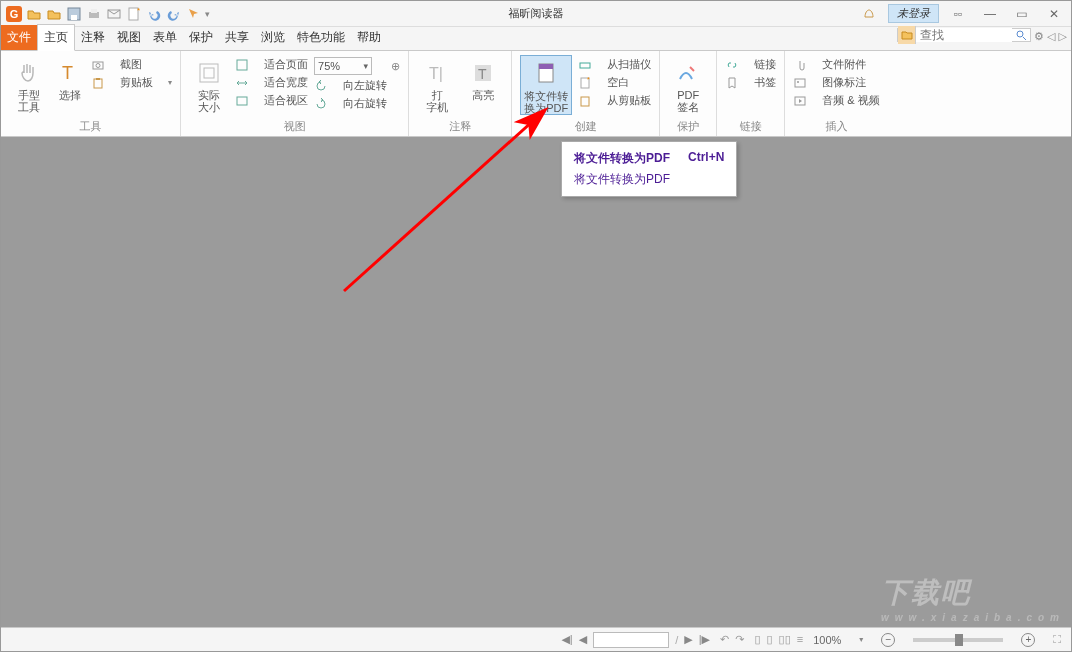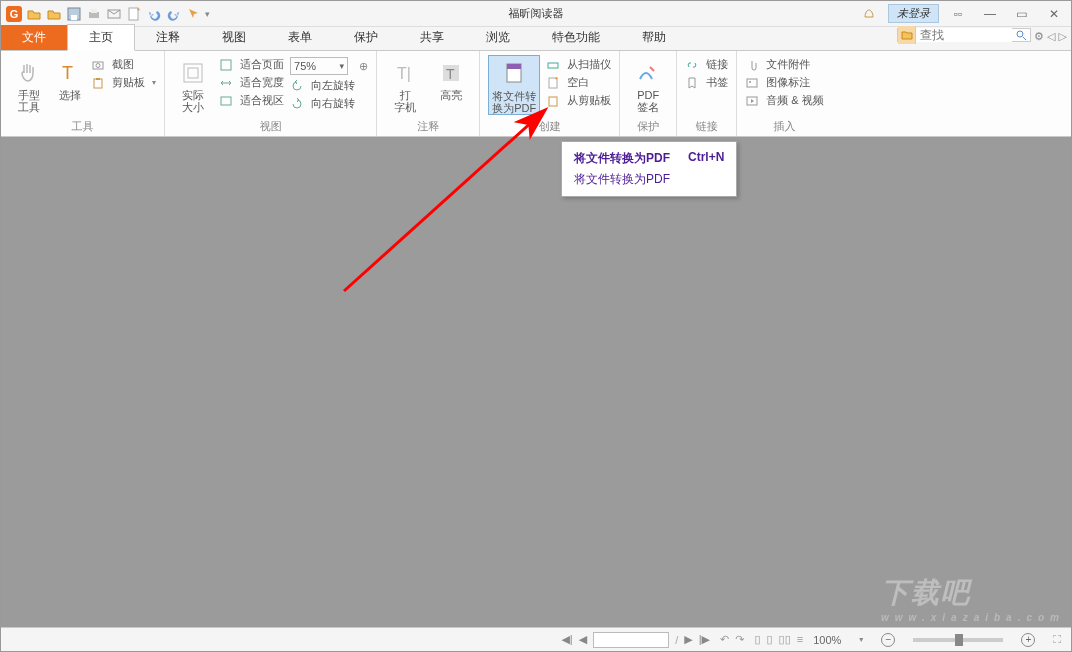--- a/index.html
+++ b/index.html
@@ -9,38 +9,38 @@
 .titlebar { height: 26px; background: #f5f5f5; display: flex; align-items: center; font-size: 11px; border-bottom: 1px solid #ddd; position: relative; }
 .qat { display: flex; align-items: center; gap: 2px; padding-left: 4px; }
 .qat .ico { width: 18px; height: 18px; display:flex; align-items:center; justify-content:center; }
 .app-title { position: absolute; left: 50%; transform: translateX(-50%); color: #333; }
 .winright { position:absolute; right:4px; display:flex; align-items:center; gap:6px; }
 .winright .btn { width:26px; height:18px; display:flex; align-items:center; justify-content:center; color:#666; font-size:12px; }
 .login-btn { background:#cfe5f7; border:1px solid #a9c8e0; padding:1px 8px; color:#333;font-style:italic; }
 
 
 .tabs { height:24px; display:flex; align-items:flex-end; background:#f5f5f5; font-size:12px; border-bottom:1px solid #c9c9c9; position:relative; }
-.tab { padding:4px 21px; color:#333; cursor:pointer; }
+.tab { padding:4px 6px; color:#333; cursor:pointer; }
 .tab.file { background:#ed6b1f; color:#fff; }
 .tab.active { background:#fff; border:1px solid #c9c9c9; border-bottom:1px solid #fff; margin-bottom:-1px; }
 .searchbox { position:absolute; right:40px; top:1px; display:flex; align-items:center; border:1px solid #ccc; background:#fff; height:14px; }
 .searchbox .sico { width:18px; height:18px; background:#f7d9a8; display:flex; align-items:center; justify-content:center; border-right:1px solid #ccc;}
 .searchbox input { width:96px; border:none; outline:none; font-size:12px; padding-left:4px; color:#999; }
 .searchbox .go { width:18px; display:flex; align-items:center; justify-content:center; }
 .gear-tri { position:absolute; right:4px; top:3px; display:flex; gap:4px; color:#888; font-size:11px; }
 
 
 .ribbon { height:86px; background:#fdfdfd; border-bottom:1px solid #c9c9c9; display:flex; align-items:stretch; font-size:11px; color:#555; }
 .group { border-right:1px solid #ddd; padding:4px 8px 2px; display:flex; flex-direction:column; justify-content:space-between; }
 .group-row { display:flex; gap:6px; align-items:flex-start; }
 .big-btn { display:flex; flex-direction:column; align-items:center; width:40px; gap:2px; padding-top:4px; }
 .big-btn .glyph { width:28px; height:28px; display:flex; align-items:center; justify-content:center; }
 .big-btn span { text-align:center; line-height:12px; }
 .mini-col { display:flex; flex-direction:column; gap:3px; padding-top:2px; }
-.mini-item { display:flex; align-items:center; gap:7px; white-space:nowrap; }
+.mini-item { display:flex; align-items:center; gap:15px; white-space:nowrap; }
 .mini-item .mi { width:14px; height:14px; display:flex; align-items:center; justify-content:center; }
 .group-label { text-align:center; color:#888; font-size:11px; margin-top:2px; }
 .zoom-sel { border:1px solid #bbb; height:18px; width:58px; font-size:11px; padding-left:3px; display:inline-flex; align-items:center; justify-content:space-between; }
 .zoom-sel::after { content:"▾"; font-size:9px; color:#666; padding-right:3px;}
 .big-btn.highlight { background:#cfe5f7; border:1px solid #7aaed6; }
 
 
 .viewport { position:absolute; top:136px; left:0; right:0; bottom:24px; background:#9b9b9b; }
 
 

